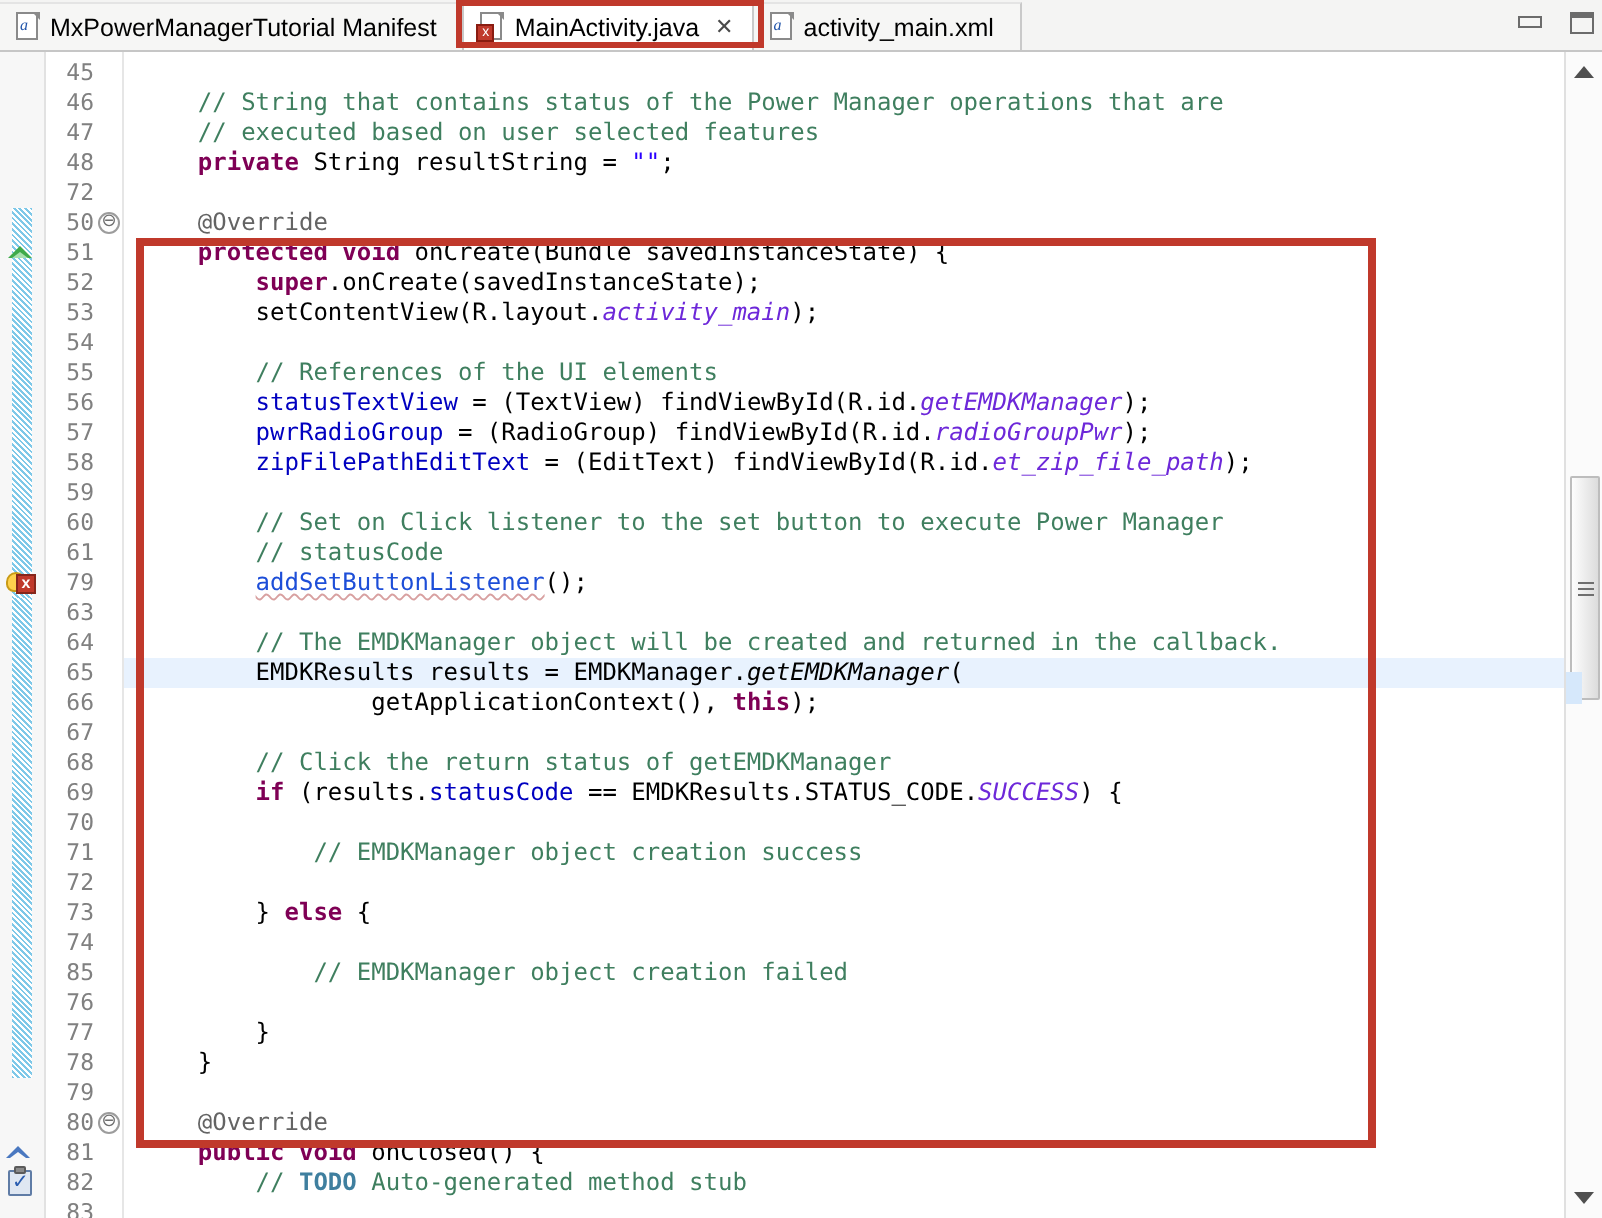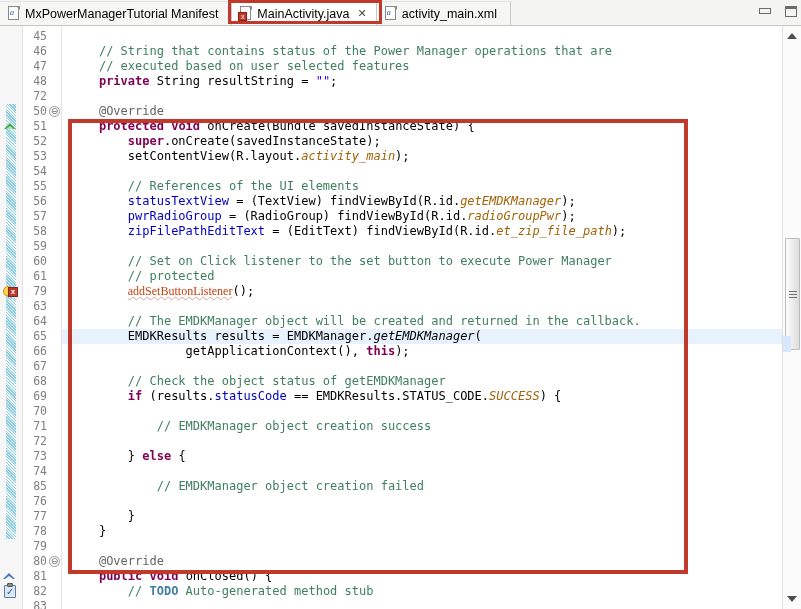--- a/index.html
+++ b/index.html
@@ -322,31 +322,30 @@
     height: 15px;
     background: #e8f2fe;
   }
 
   
   .t-kw   { color: #7f0055; font-weight: bold; }
   .t-cmt  { color: #3f7f5f; }
   .t-str  { color: #2a00ff; }
   .t-ann  { color: #646464; }
   .t-fld  { color: #0000c0; }
-  .t-stfld{ color: #a16207; font-style: italic; }
+  .t-stfld{ color: #6d28d9; font-style: italic; }
   .t-stmth{ color: #000000; font-style: italic; }
   .t-todo { color: #3f7f9f; font-weight: bold; }
   .t-plain{ color: #000000; }
   .t-warn {
-    color: #c2410c;
+    color: #1d4ed8;
     text-decoration: underline;
     text-decoration-style: wavy;
     text-decoration-color: #d8a0a0;
     text-decoration-thickness: 1px;
-    font-family: Liberation Serif, serif;
   }
 
   
   #code-highlight-box {
     position: absolute;
     left: 68px; top: 93px;
     width: 620px; height: 455px;
     border: 4px solid #c0392b;
     box-sizing: border-box;
     pointer-events: none;
@@ -533,29 +532,29 @@
         <div class="code-line" style="top: 93px;"><span class="t-plain">    </span><span class="t-kw">protected</span><span class="t-plain"> </span><span class="t-kw">void</span><span class="t-plain"> onCreate(Bundle savedInstanceState) {</span></div>
         <div class="code-line" style="top: 108px;"><span class="t-plain">        </span><span class="t-kw">super</span><span class="t-plain">.onCreate(savedInstanceState);</span></div>
         <div class="code-line" style="top: 123px;"><span class="t-plain">        setContentView(R.layout.</span><span class="t-stfld">activity_main</span><span class="t-plain">);</span></div>
         <div class="code-line" style="top: 138px;"></div>
         <div class="code-line" style="top: 153px;"><span class="t-plain">        </span><span class="t-cmt">// References of the UI elements</span></div>
         <div class="code-line" style="top: 168px;"><span class="t-plain">        </span><span class="t-fld">statusTextView</span><span class="t-plain"> = (TextView) findViewById(R.id.</span><span class="t-stfld">getEMDKManager</span><span class="t-plain">);</span></div>
         <div class="code-line" style="top: 183px;"><span class="t-plain">        </span><span class="t-fld">pwrRadioGroup</span><span class="t-plain"> = (RadioGroup) findViewById(R.id.</span><span class="t-stfld">radioGroupPwr</span><span class="t-plain">);</span></div>
         <div class="code-line" style="top: 198px;"><span class="t-plain">        </span><span class="t-fld">zipFilePathEditText</span><span class="t-plain"> = (EditText) findViewById(R.id.</span><span class="t-stfld">et_zip_file_path</span><span class="t-plain">);</span></div>
         <div class="code-line" style="top: 213px;"></div>
         <div class="code-line" style="top: 228px;"><span class="t-plain">        </span><span class="t-cmt">// Set on Click listener to the set button to execute Power Manager</span></div>
-        <div class="code-line" style="top: 243px;"><span class="t-plain">        </span><span class="t-cmt">// protected</span></div>
+        <div class="code-line" style="top: 243px;"><span class="t-plain">        </span><span class="t-cmt">// statusCode</span></div>
         <div class="code-line" style="top: 258px;"><span class="t-plain">        </span><span class="t-warn">addSetButtonListener</span><span class="t-plain">();</span></div>
         <div class="code-line" style="top: 273px;"></div>
         <div class="code-line" style="top: 288px;"><span class="t-plain">        </span><span class="t-cmt">// The EMDKManager object will be created and returned in the callback.</span></div>
         <div class="hl-line" style="top: 303px;"></div>
         <div class="code-line" style="top: 303px;"><span class="t-plain">        EMDKResults results = EMDKManager.</span><span class="t-stmth">getEMDKManager</span><span class="t-plain">(</span></div>
         <div class="code-line" style="top: 318px;"><span class="t-plain">                getApplicationContext(), </span><span class="t-kw">this</span><span class="t-plain">);</span></div>
         <div class="code-line" style="top: 333px;"></div>
-        <div class="code-line" style="top: 348px;"><span class="t-plain">        </span><span class="t-cmt">// Check the object status of getEMDKManager</span></div>
+        <div class="code-line" style="top: 348px;"><span class="t-plain">        </span><span class="t-cmt">// Click the return status of getEMDKManager</span></div>
         <div class="code-line" style="top: 363px;"><span class="t-plain">        </span><span class="t-kw">if</span><span class="t-plain"> (results.</span><span class="t-fld">statusCode</span><span class="t-plain"> == EMDKResults.STATUS_CODE.</span><span class="t-stfld">SUCCESS</span><span class="t-plain">) {</span></div>
         <div class="code-line" style="top: 378px;"></div>
         <div class="code-line" style="top: 393px;"><span class="t-plain">            </span><span class="t-cmt">// EMDKManager object creation success</span></div>
         <div class="code-line" style="top: 408px;"></div>
         <div class="code-line" style="top: 423px;"><span class="t-plain">        } </span><span class="t-kw">else</span><span class="t-plain"> {</span></div>
         <div class="code-line" style="top: 438px;"></div>
         <div class="code-line" style="top: 453px;"><span class="t-plain">            </span><span class="t-cmt">// EMDKManager object creation failed</span></div>
         <div class="code-line" style="top: 468px;"></div>
         <div class="code-line" style="top: 483px;"><span class="t-plain">        }</span></div>
         <div class="code-line" style="top: 498px;"><span class="t-plain">    }</span></div>

